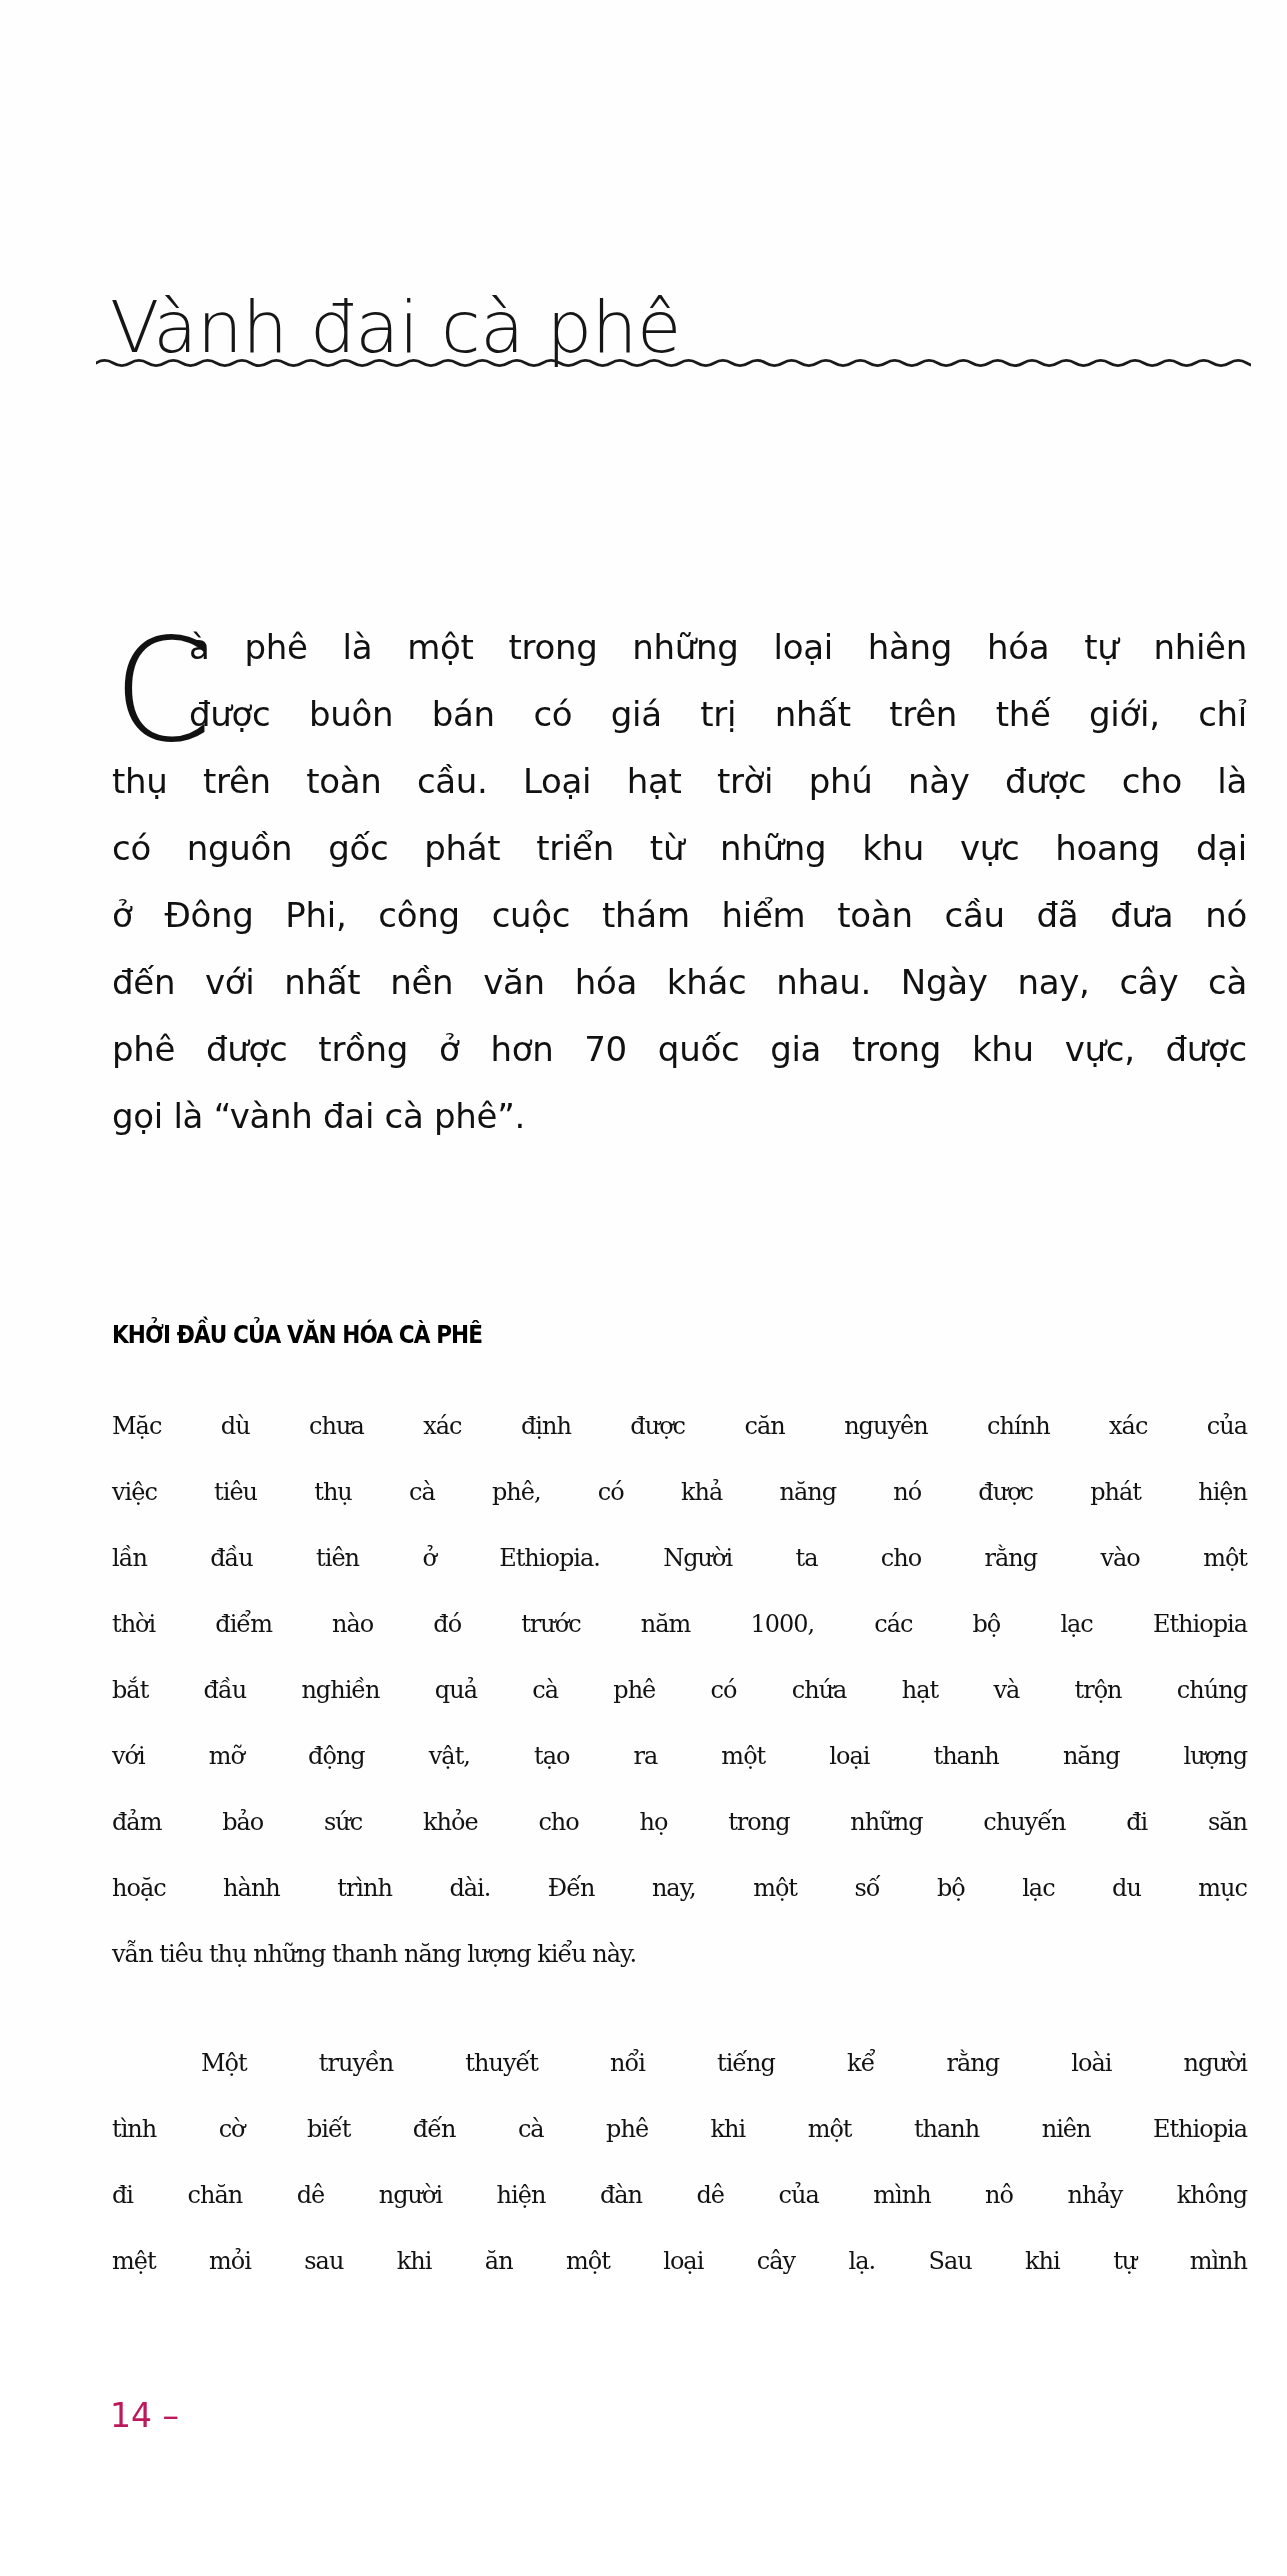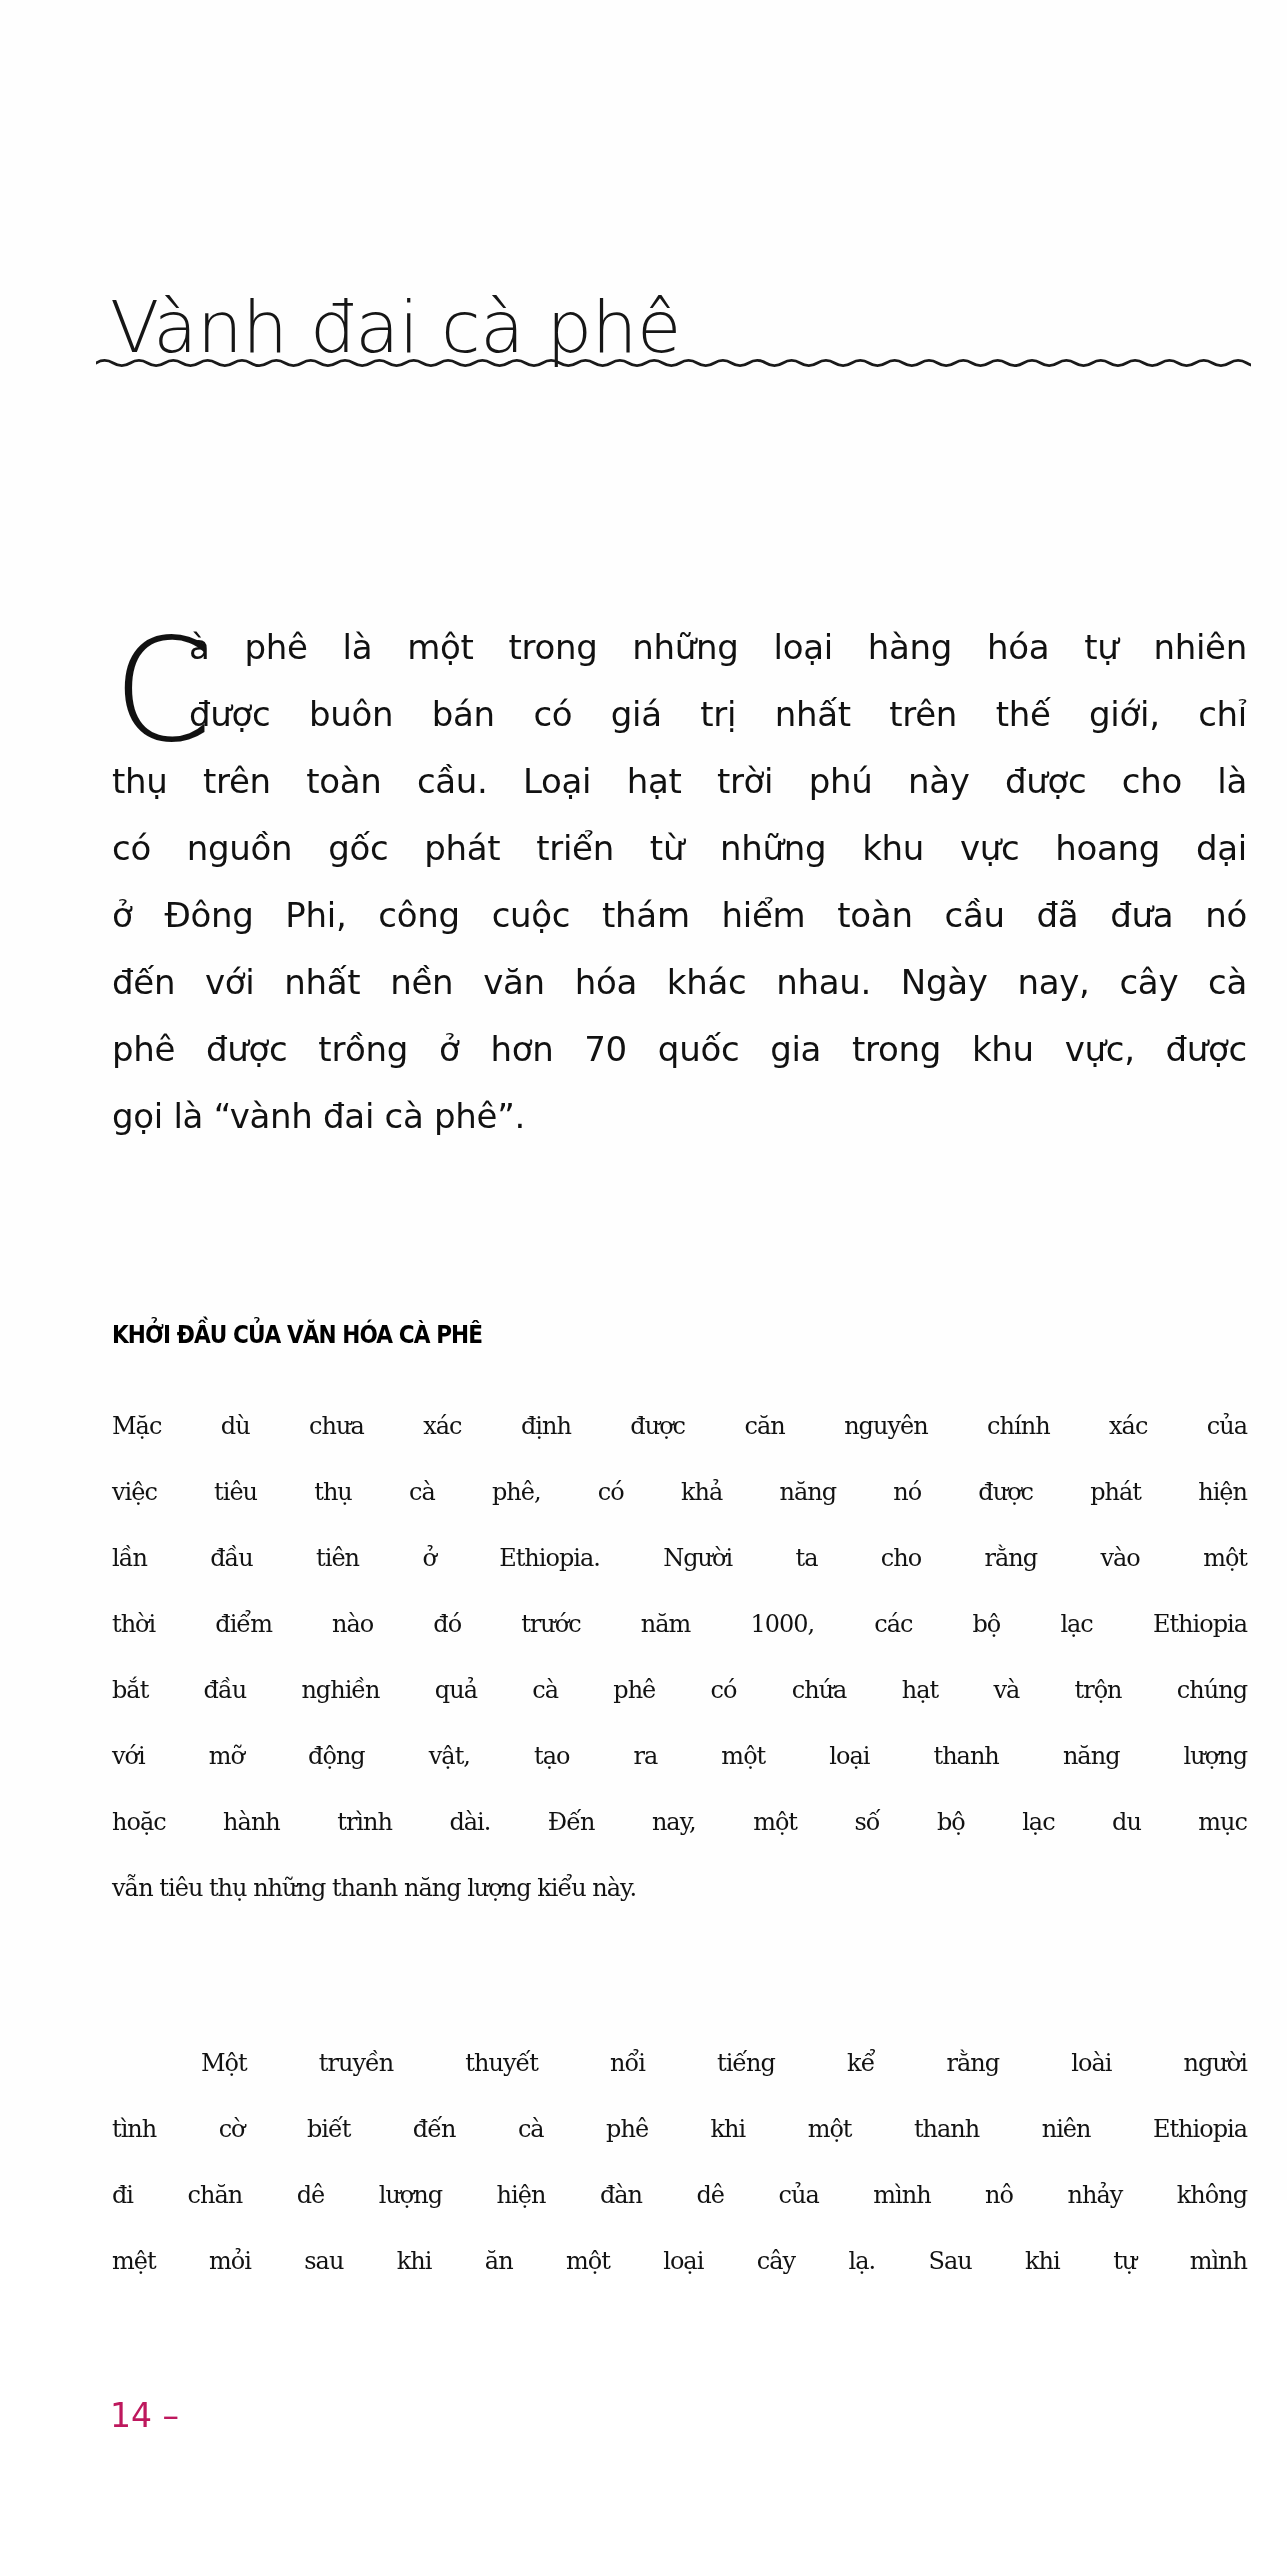--- a/index.html
+++ b/index.html
@@ -141,27 +141,28 @@
 
   <h2 class="section-heading">KHỞI ĐẦU CỦA VĂN HÓA CÀ PHÊ</h2>
 
   <div class="body-serif p1">
     <span class="line">Mặc dù chưa xác định được căn nguyên chính xác của</span>
     <span class="line">việc tiêu thụ cà phê, có khả năng nó được phát hiện</span>
     <span class="line">lần đầu tiên ở Ethiopia. Người ta cho rằng vào một</span>
     <span class="line">thời điểm nào đó trước năm 1000, các bộ lạc Ethiopia</span>
     <span class="line">bắt đầu nghiền quả cà phê có chứa hạt và trộn chúng</span>
     <span class="line">với mỡ động vật, tạo ra một loại thanh năng lượng</span>
+    <span class="line">đảm bảo sức khỏe cho họ trong những chuyến đi săn</span>
     <span class="line">hoặc hành trình dài. Đến nay, một số bộ lạc du mục</span>
     <span class="line last">vẫn tiêu thụ những thanh năng lượng kiểu này.</span>
   </div>
 
   <div class="body-serif p2">
     <span class="line first">Một truyền thuyết nổi tiếng kể rằng loài người</span>
     <span class="line">tình cờ biết đến cà phê khi một thanh niên Ethiopia</span>
-    <span class="line">đi chăn dê lượng hiện đàn dê của mình nô nhảy không</span>
+    <span class="line">đi chăn dê người hiện đàn dê của mình nô nhảy không</span>
     <span class="line">mệt mỏi sau khi ăn một loại cây lạ. Sau khi tự mình</span>
   </div>
 
   <div class="page-number">14 –</div>
 
 </div>
 
 
 </body></html>

